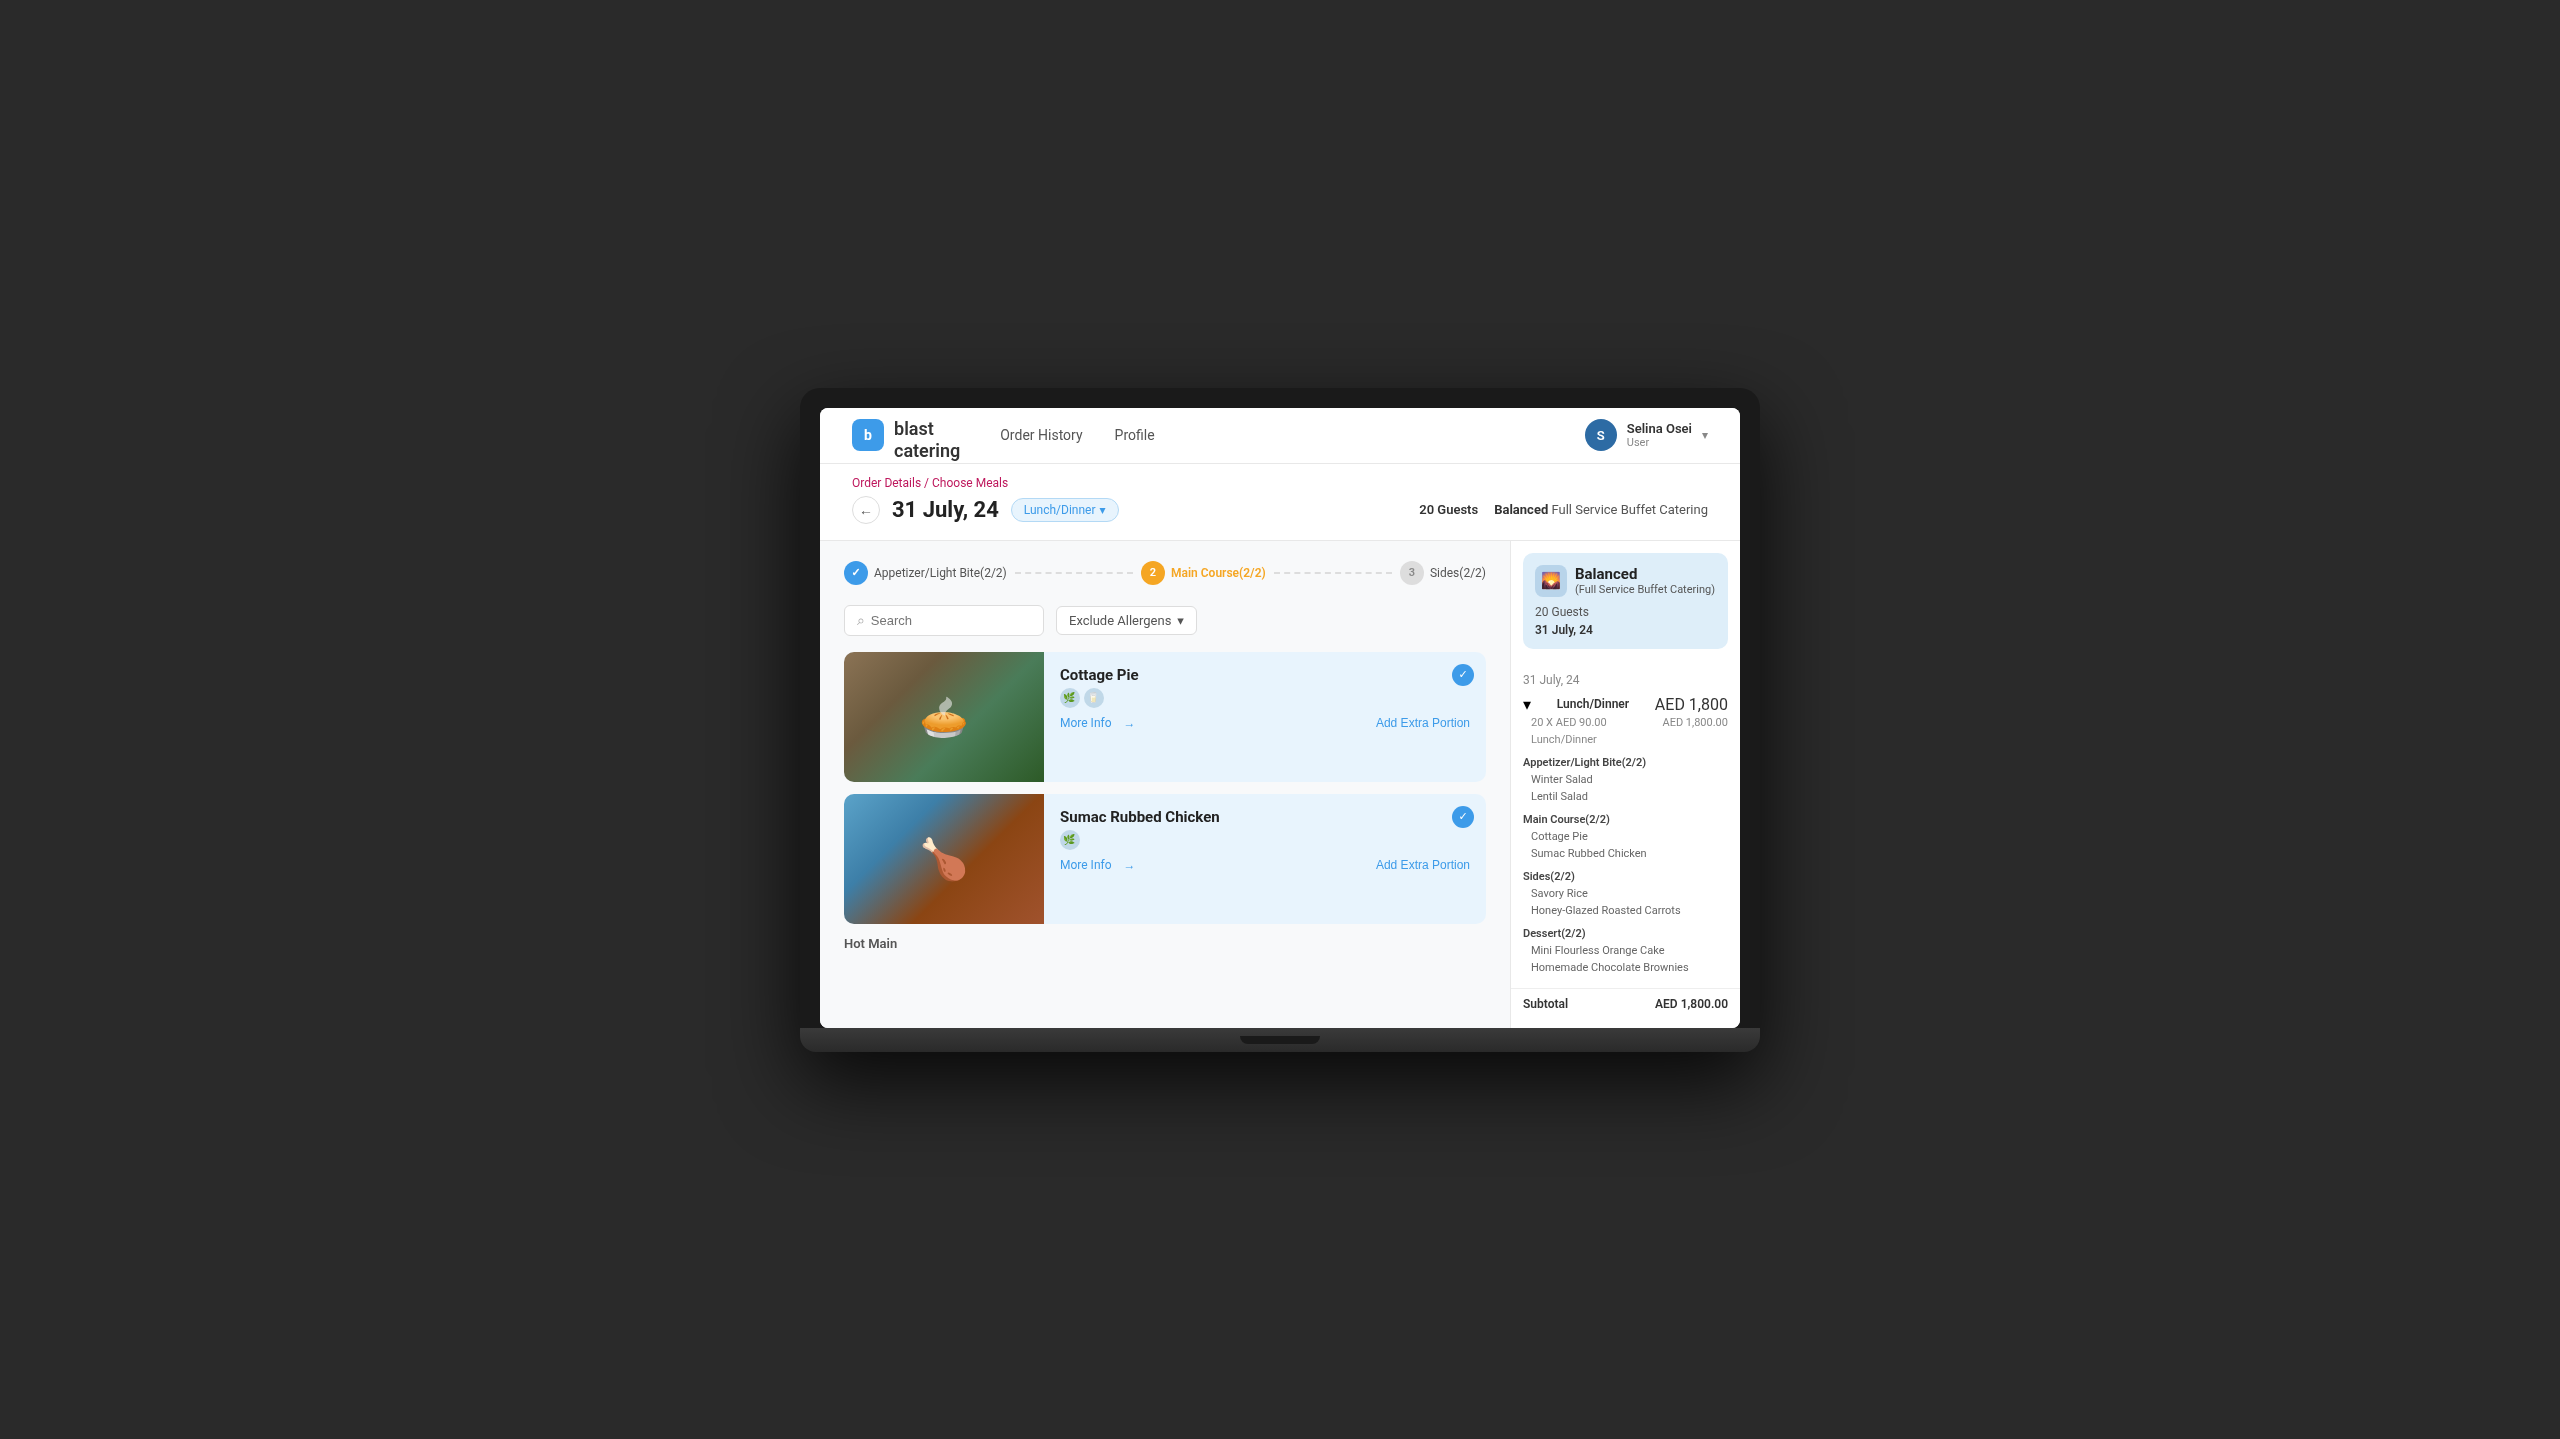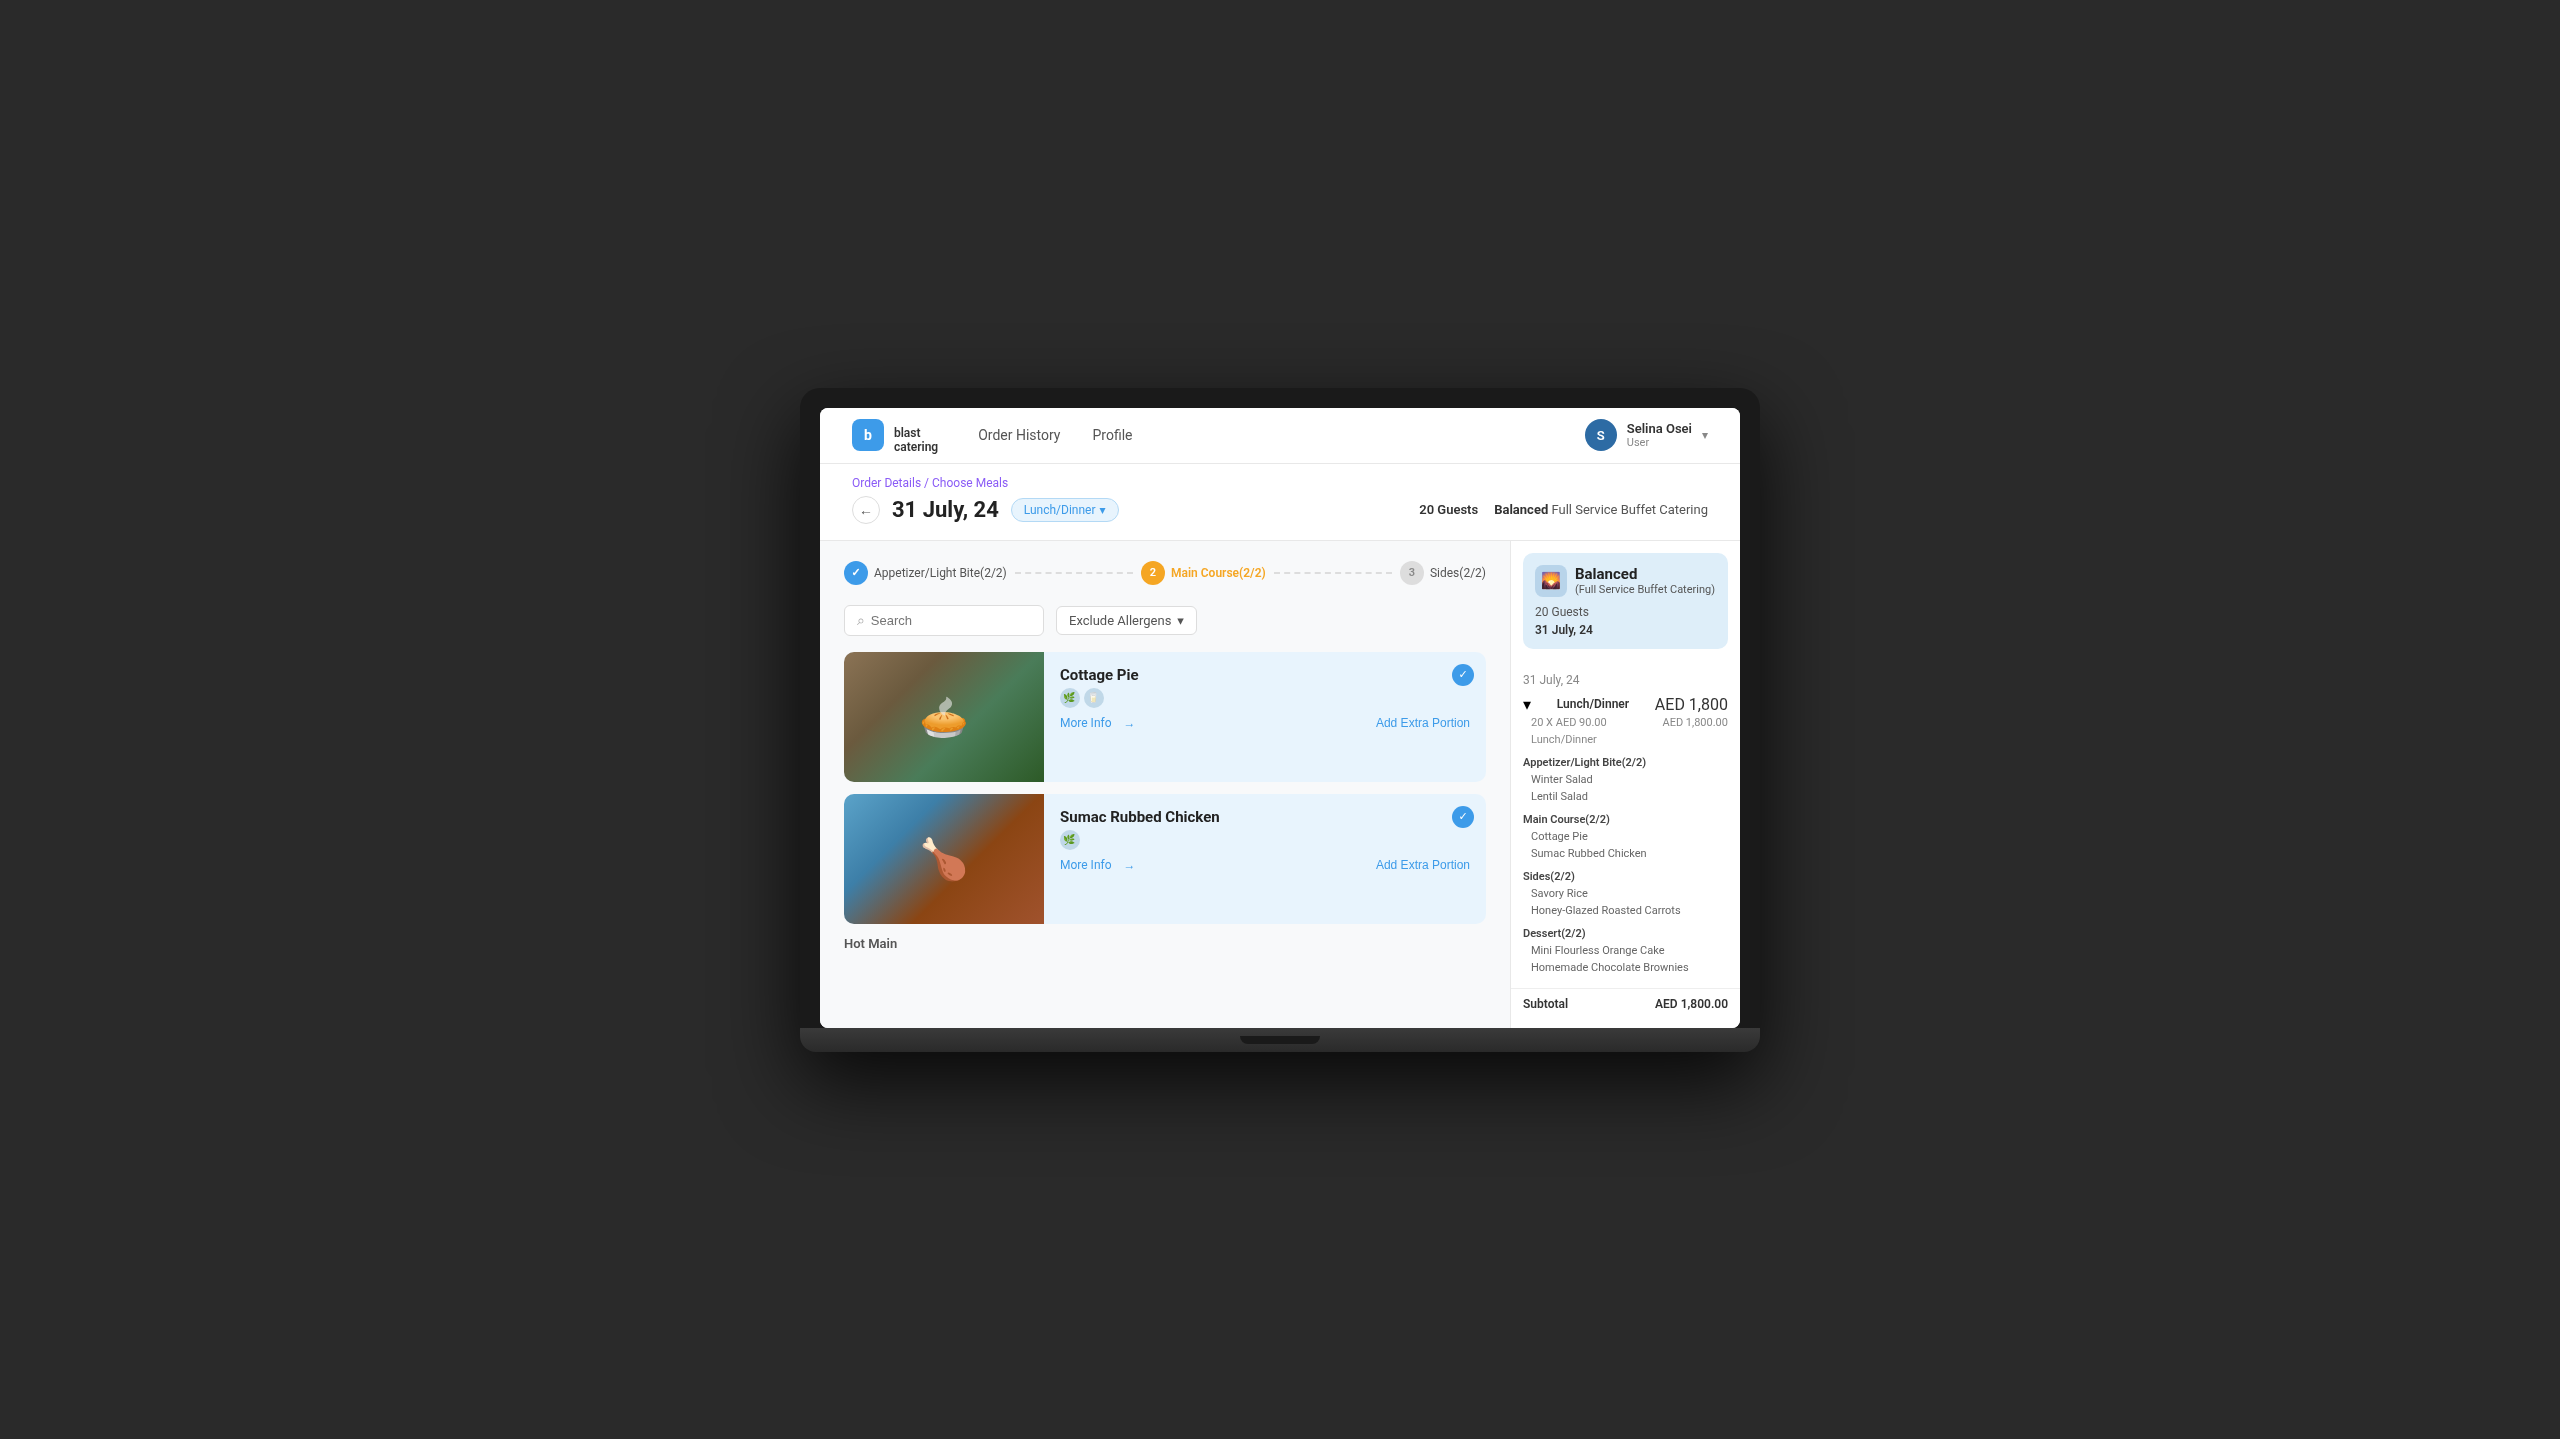--- a/index.html
+++ b/index.html
@@ -71,21 +71,21 @@
       background: #3d9be9;
       border-radius: 8px;
       display: flex;
       align-items: center;
       justify-content: center;
       color: #fff;
       font-weight: bold;
       font-size: 14px;
     }
     .logo-text {
-      font-size: 12px;
+      font-size: 18px;
       font-weight: 600;
       color: #333;
       line-height: 1.2;
       margin-top: 10px;
     }
     .nav-links {
       display: flex;
       gap: 32px;
       flex: 1;
     }
@@ -137,21 +137,21 @@
       padding: 12px 32px 16px;
       border-bottom: 1px solid #e8e8e8;
       flex-shrink: 0;
     }
     .breadcrumb {
       font-size: 12px;
       color: #888;
       margin-bottom: 6px;
     }
     .breadcrumb span {
-      color: #8b5cf6;
+      color: #be185d;
       text-align: right;
     }
     .title-row {
       display: flex;
       align-items: center;
       justify-content: space-between;
     }
     .title-left {
       display: flex;
       align-items: center;

